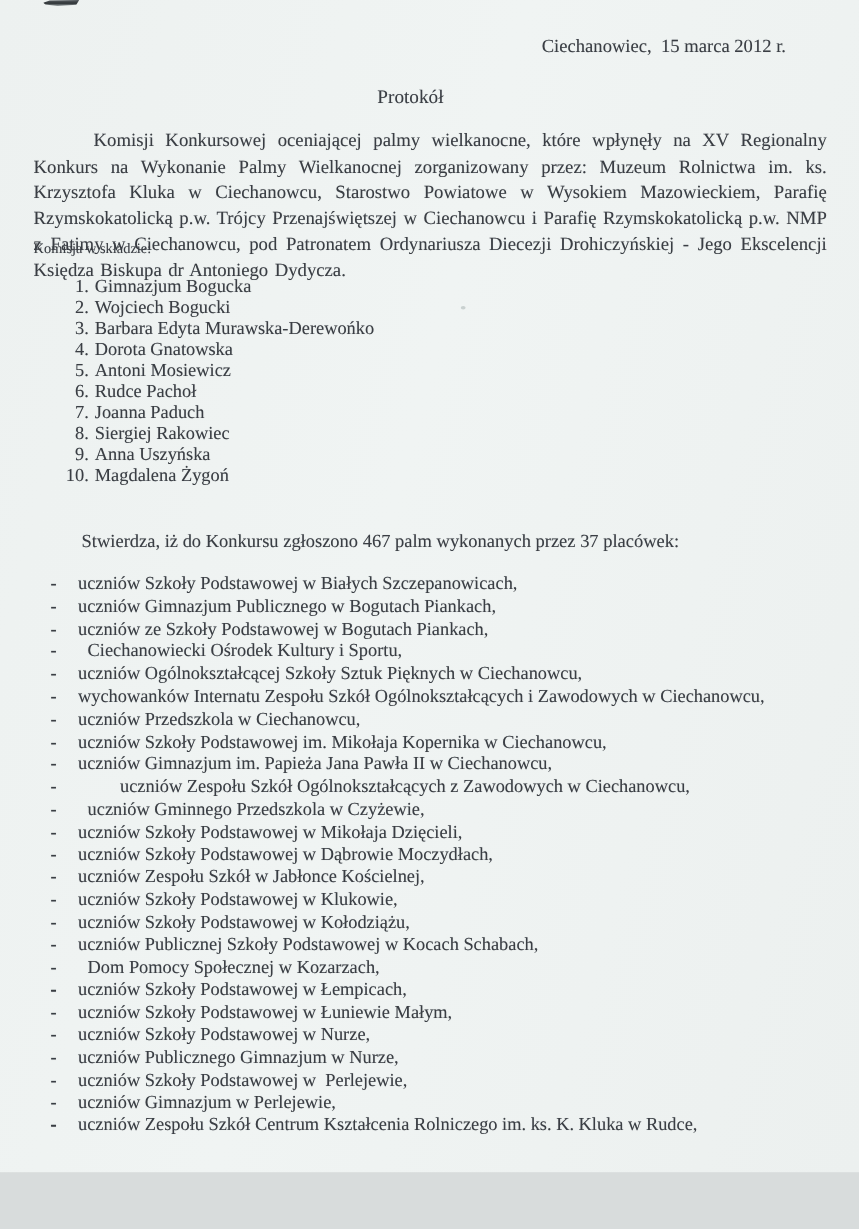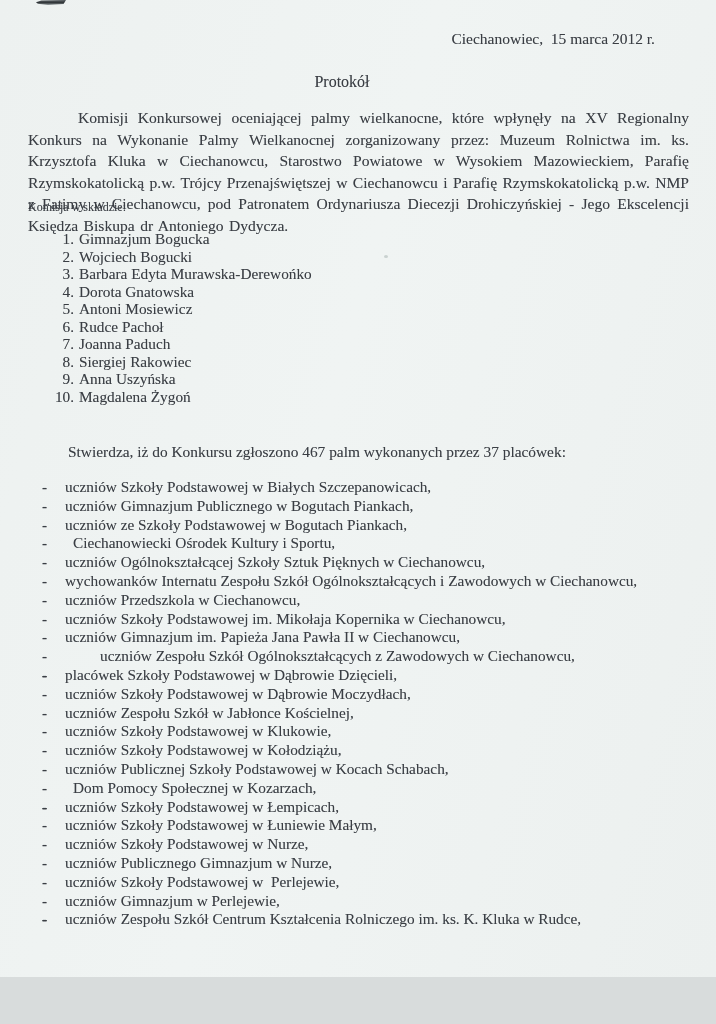--- a/index.html
+++ b/index.html
@@ -180,22 +180,22 @@
     <li><span class="dash">-</span><span class="entrant-text">uczniów Szkoły Podstawowej w Białych Szczepanowicach,</span></li>
     <li><span class="dash">-</span><span class="entrant-text">uczniów Gimnazjum Publicznego w Bogutach Piankach,</span></li>
     <li><span class="dash">-</span><span class="entrant-text">uczniów ze Szkoły Podstawowej w Bogutach Piankach,</span></li>
     <li class="indent-sm"><span class="dash">-</span><span class="entrant-text">Ciechanowiecki Ośrodek Kultury i Sportu,</span></li>
     <li><span class="dash">-</span><span class="entrant-text">uczniów Ogólnokształcącej Szkoły Sztuk Pięknych w Ciechanowcu,</span></li>
     <li><span class="dash">-</span><span class="entrant-text">wychowanków Internatu Zespołu Szkół Ogólnokształcących i Zawodowych w Ciechanowcu,</span></li>
     <li><span class="dash">-</span><span class="entrant-text">uczniów Przedszkola w Ciechanowcu,</span></li>
     <li><span class="dash">-</span><span class="entrant-text">uczniów Szkoły Podstawowej im. Mikołaja Kopernika w Ciechanowcu,</span></li>
     <li><span class="dash">-</span><span class="entrant-text">uczniów Gimnazjum im. Papieża Jana Pawła II w Ciechanowcu,</span></li>
     <li class="indent-lg"><span class="dash">-</span><span class="entrant-text">uczniów Zespołu Szkół Ogólnokształcących z Zawodowych w Ciechanowcu,</span></li>
-    <li class="indent-sm"><span class="dash">-</span></li>
-    <li><span class="dash">-</span><span class="entrant-text">placówek Szkoły Podstawowej w Dąbrowie Dzięcieli,</span></li>
+    <li class="indent-sm"><span class="dash">-</span><span class="entrant-text">uczniów Gminnego Przedszkola w Czyżewie,</span></li>
+    <li><span class="dash">-</span><span class="entrant-text">uczniów Szkoły Podstawowej w Mikołaja Dzięcieli,</span></li>
     <li><span class="dash">-</span><span class="entrant-text">uczniów Szkoły Podstawowej w Dąbrowie Moczydłach,</span></li>
     <li><span class="dash">-</span><span class="entrant-text">uczniów Zespołu Szkół w Jabłonce Kościelnej,</span></li>
     <li><span class="dash">-</span><span class="entrant-text">uczniów Szkoły Podstawowej w Klukowie,</span></li>
     <li><span class="dash">-</span><span class="entrant-text">uczniów Szkoły Podstawowej w Kołodziążu,</span></li>
     <li><span class="dash">-</span><span class="entrant-text">uczniów Publicznej Szkoły Podstawowej w Kocach Schabach,</span></li>
     <li class="indent-sm"><span class="dash">-</span><span class="entrant-text">Dom Pomocy Społecznej w Kozarzach,</span></li>
     <li><span class="dash">-</span></li>
     <li><span class="dash">-</span><span class="entrant-text">uczniów Szkoły Podstawowej w Łempicach,</span></li>
     <li><span class="dash">-</span><span class="entrant-text">uczniów Szkoły Podstawowej w Łuniewie Małym,</span></li>
     <li><span class="dash">-</span><span class="entrant-text">uczniów Szkoły Podstawowej w Nurze,</span></li>

